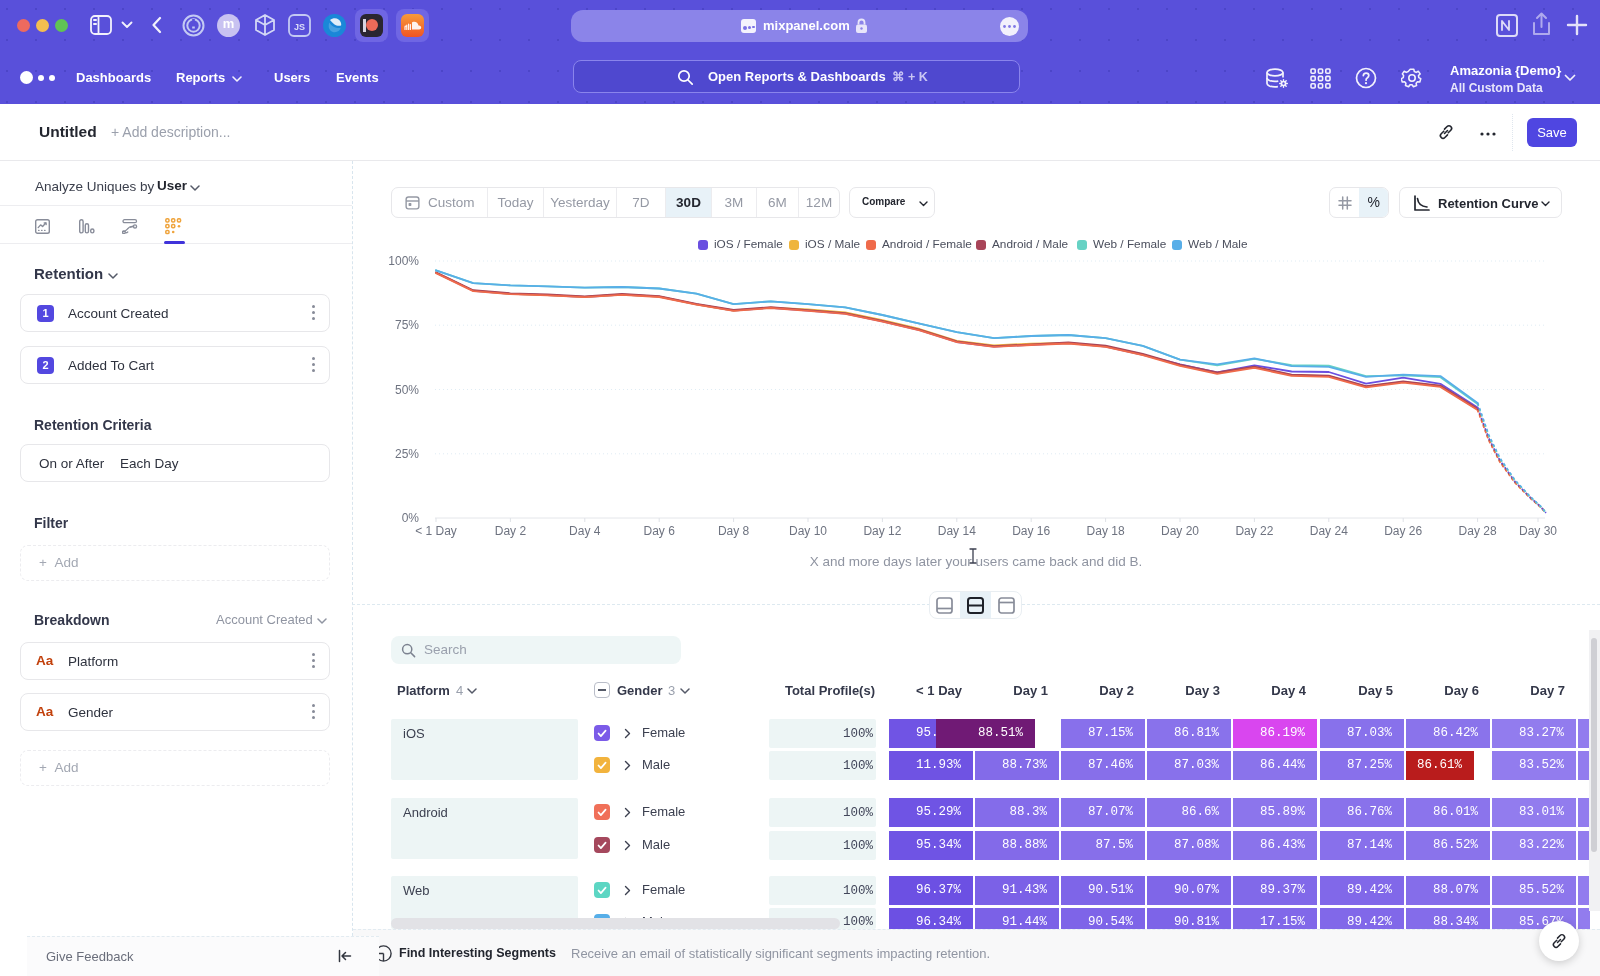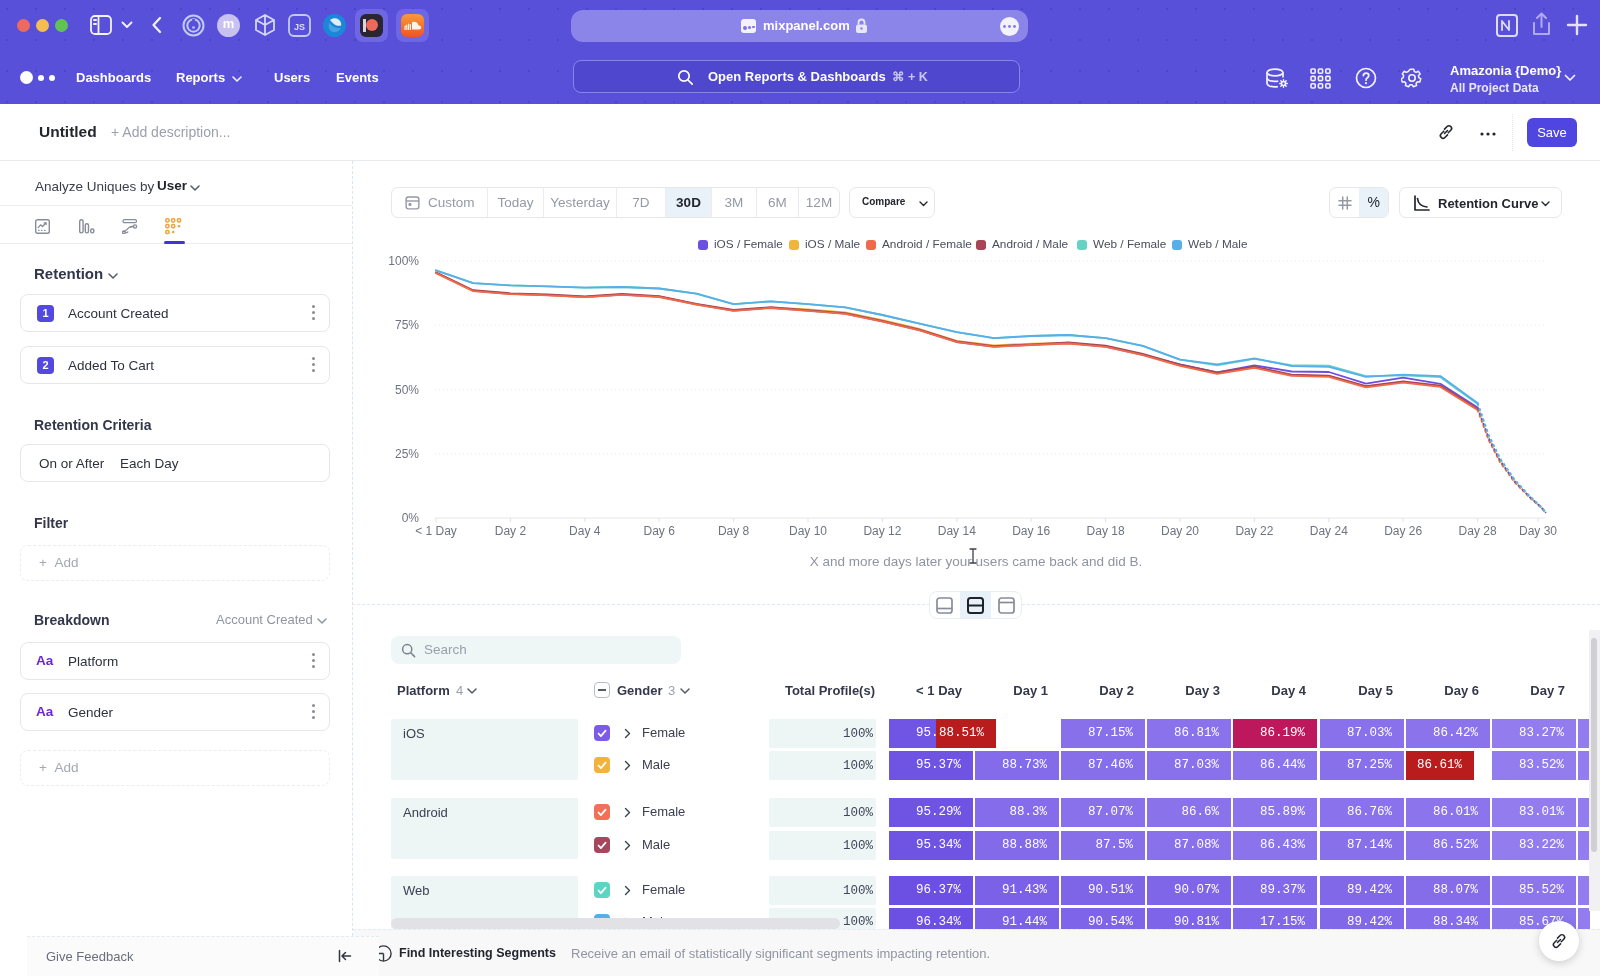--- a/index.html
+++ b/index.html
@@ -28,21 +28,21 @@
 #phead .desc { position:absolute; left:111px; top:20px; font-size:14px; color:#9ba0ac; }
 #saveb { position:absolute; left:1527px; top:14px; width:50px; height:29px; background:#4f46e1; color:#fff; font-size:13px; font-weight:400; border-radius:6px; text-align:center; line-height:29px; }
 
 #sidebar { position:absolute; left:0; top:161px; width:352px; height:768px; background:#fff; }
 #sidediv { position:absolute; left:352px; top:161px; width:0; height:815px; border-left:1px dashed #d8e5ee; }
 .card { position:absolute; left:20px; width:310px; height:38px; border:1px solid #e7e7ea; border-radius:8px; background:#fff; }
 .badge { position:absolute; left:16px; top:10px; width:17px; height:17px; border-radius:4px; background:#5348e0; color:#fff; font-size:11px; font-weight:700; text-align:center; line-height:17px; }
 .cardtext { position:absolute; left:47px; top:11px; font-size:13.5px; color:#2e323e; }
 .vdots { position:absolute; right:14px; top:10px; width:3px; }
 .vdots i { display:block; width:3px; height:3px; border-radius:50%; background:#878b98; margin-bottom:3px; }
-.aa { position:absolute; left:15px; top:10px; font-size:13.5px; font-weight:700; color:#6d28d9; }
+.aa { position:absolute; left:15px; top:10px; font-size:13.5px; font-weight:700; color:#c2410c; }
 .addcard { position:absolute; left:20px; width:310px; height:36px; border:1px dashed #ececef; border-radius:8px; color:#a3a8b3; font-size:13.5px; }
 .addcard span { position:absolute; left:18px; top:9px; }
 
 .seg { position:absolute; top:187px; height:31px; border:1px solid #e7e7ea; border-radius:7px; background:#fff; }
 .segitem { float:left; height:29px; line-height:29px; font-size:13.5px; color:#9599a4; text-align:center; border-right:1px solid #ececef; box-sizing:border-box; }
 .segitem.on { background:#e8f2f8; color:#23262f; font-weight:700; }
 .btn { position:absolute; top:187px; height:31px; border:1px solid #e7e7ea; border-radius:7px; background:#fff; font-size:13.5px; color:#23262f; font-weight:700; }
 
 .leg { position:absolute; top:239px; height:11px; font-size:11.8px; color:#4a4e5c; }
 .leg i { position:absolute; left:0; top:1px; width:10px; height:10px; border-radius:3px; }
@@ -208,21 +208,21 @@
   <svg class="chromeicon" style="left:1355px;top:67px" width="22" height="22" viewBox="0 0 22 22">
       <circle cx="11" cy="11" r="9.5" fill="none" stroke="#fff" stroke-width="1.7"></circle>
       <path d="M8.3 8.6c.2-1.5 1.3-2.4 2.8-2.4 1.5 0 2.7 1 2.7 2.4 0 1.2-.7 1.8-1.6 2.4-.8.5-1.1.9-1.1 1.8v.4" fill="none" stroke="#fff" stroke-width="1.7" stroke-linecap="round"></path>
       <circle cx="11" cy="16.2" r="1.1" fill="#fff"></circle>
     </svg>
   <svg class="chromeicon" style="left:1401px;top:67px" width="22" height="22" viewBox="0 0 22 22">
       <path d="M9.1 1.8h3.8l.5 2.4 2 .9 2.2-1.2 2 2.7-1.8 1.8.3 2.1 2.1 1.2-1 3.4-2.5-.2-1.4 1.6.5 2.4-3.3 1.3-1.5-2.1h-2.1l-1.5 2.1-3.3-1.3.5-2.4-1.4-1.6-2.5.2-1-3.4 2.1-1.2.3-2.1L.8 6.6l2-2.7L5 5.1l2-.9z" transform="scale(.95) translate(.6,.6)" fill="none" stroke="#fff" stroke-width="1.6" stroke-linejoin="round"></path>
       <circle cx="11" cy="11" r="3.2" fill="none" stroke="#fff" stroke-width="1.6"></circle>
     </svg>
   <span id="acct1">Amazonia {Demo}</span>
-  <span id="acct2">All Project Data</span>
+  <span id="acct2">All Custom Data</span>
   <svg class="chromeicon" style="left:1564px;top:74px" width="12" height="8" viewBox="0 0 12 8">
       <path d="M1.5 1.5L6 6l4.5-4.5" stroke="#fff" stroke-width="1.7" fill="none" stroke-linecap="round" stroke-linejoin="round"></path>
     </svg>
 </div>
 
 <div id="phead">
   <span class="title">Untitled</span>
   <span class="desc">+ Add description...</span>
   <svg style="position:absolute;left:1437px;top:19px" width="18" height="18" viewBox="0 0 18 18">
       <path d="M7.5 10.5l3-3M6.8 8.2l-2.6 2.6a2.6 2.6 0 003.7 3.7l2.6-2.6M11.2 9.8l2.6-2.6a2.6 2.6 0 00-3.7-3.7L7.5 6.1" fill="none" stroke="#23262f" stroke-width="1.6" stroke-linecap="round"></path>
@@ -519,29 +519,29 @@
 <div class="thr" style="left:872px;width:90px">&lt; 1 Day</div>
 <div class="thr" style="left:958px;width:90px">Day 1</div>
 <div class="thr" style="left:1044px;width:90px">Day 2</div>
 <div class="thr" style="left:1130px;width:90px">Day 3</div>
 <div class="thr" style="left:1216px;width:90px">Day 4</div>
 <div class="thr" style="left:1303px;width:90px">Day 5</div>
 <div class="thr" style="left:1389px;width:90px">Day 6</div>
 <div class="thr" style="left:1475px;width:90px">Day 7</div>
 
 <div class="cell" style="left:889px;top:719px;width:84px;height:29px;background:#7054e4">95.11%</div>
-<div class="cell" style="left:936px;top:719px;width:60px;height:29px;background:#b91c1c">88.51%</div>
+<div class="cell" style="left:936px;top:719px;width:99px;height:29px;background:#701a75">88.51%</div>
 <div class="cell" style="left:1061px;top:719px;width:84px;height:29px;background:#8870eb">87.15%</div>
 <div class="cell" style="left:1147px;top:719px;width:84px;height:29px;background:#8972eb">86.81%</div>
-<div class="cell" style="left:1233px;top:719px;width:84px;height:29px;background:#be185d">86.19%</div>
+<div class="cell" style="left:1233px;top:719px;width:84px;height:29px;background:#d946ef">86.19%</div>
 <div class="cell" style="left:1320px;top:719px;width:84px;height:29px;background:#8871eb">87.03%</div>
 <div class="cell" style="left:1406px;top:719px;width:84px;height:29px;background:#8a73eb">86.42%</div>
 <div class="cell" style="left:1492px;top:719px;width:84px;height:29px;background:#927cee">83.27%</div>
 <div class="cell" style="left:1578px;top:719px;width:11px;height:29px;background:#927cee"></div>
-<div class="cell" style="left:889px;top:751px;width:84px;height:29px;background:#6f53e3">95.37%</div>
+<div class="cell" style="left:889px;top:751px;width:84px;height:29px;background:#6f53e3">11.93%</div>
 <div class="cell" style="left:975px;top:751px;width:84px;height:29px;background:#836be9">88.73%</div>
 <div class="cell" style="left:1061px;top:751px;width:84px;height:29px;background:#876fea">87.46%</div>
 <div class="cell" style="left:1147px;top:751px;width:84px;height:29px;background:#8871eb">87.03%</div>
 <div class="cell" style="left:1233px;top:751px;width:84px;height:29px;background:#8a73eb">86.44%</div>
 <div class="cell" style="left:1320px;top:751px;width:84px;height:29px;background:#8870eb">87.25%</div>
 <div class="cell" style="left:1406px;top:751px;width:68px;height:29px;background:#b91c1c">86.61%</div>
 <div class="cell" style="left:1492px;top:751px;width:84px;height:29px;background:#927cee">83.52%</div>
 <div class="cell" style="left:1578px;top:751px;width:11px;height:29px;background:#927cee"></div>
 <div class="cell" style="left:889px;top:798px;width:84px;height:29px;background:#6f54e4">95.29%</div>
 <div class="cell" style="left:975px;top:798px;width:84px;height:29px;background:#846cea">88.3%</div>

